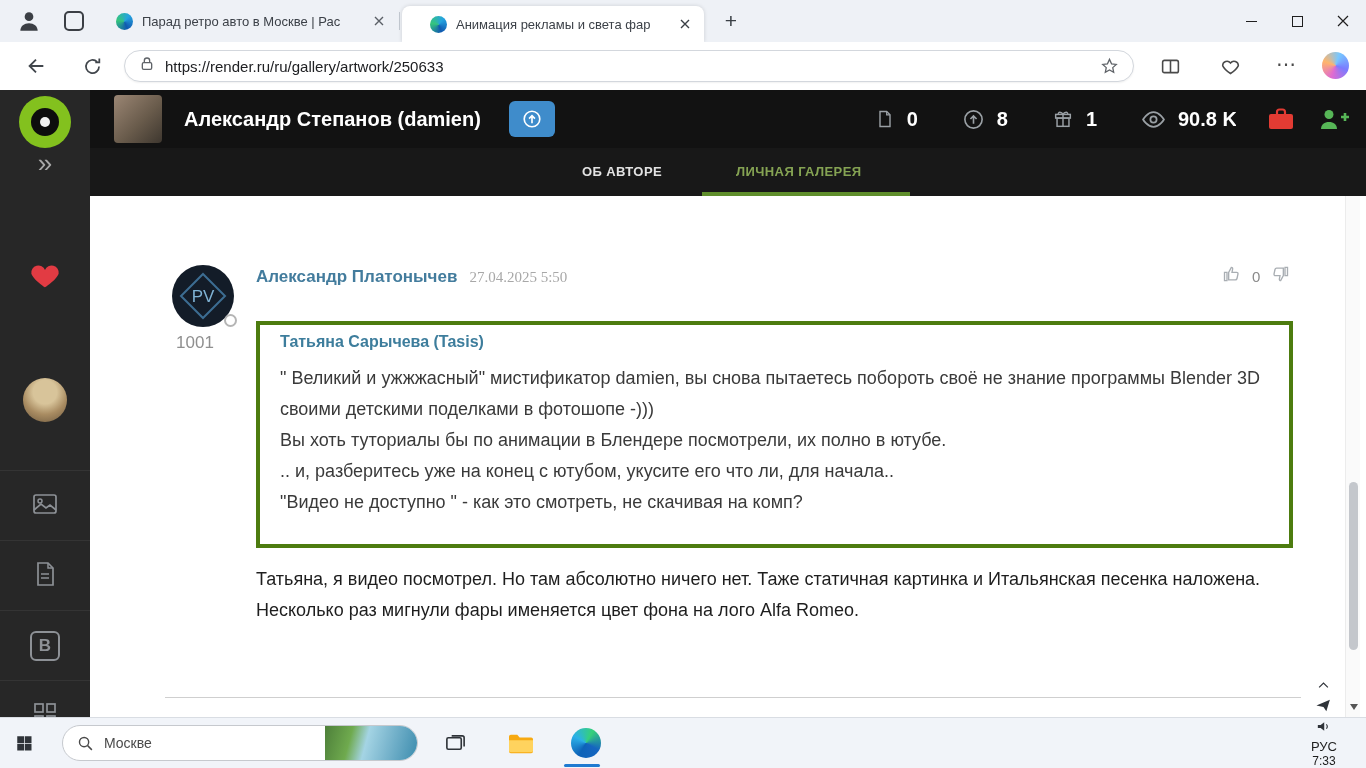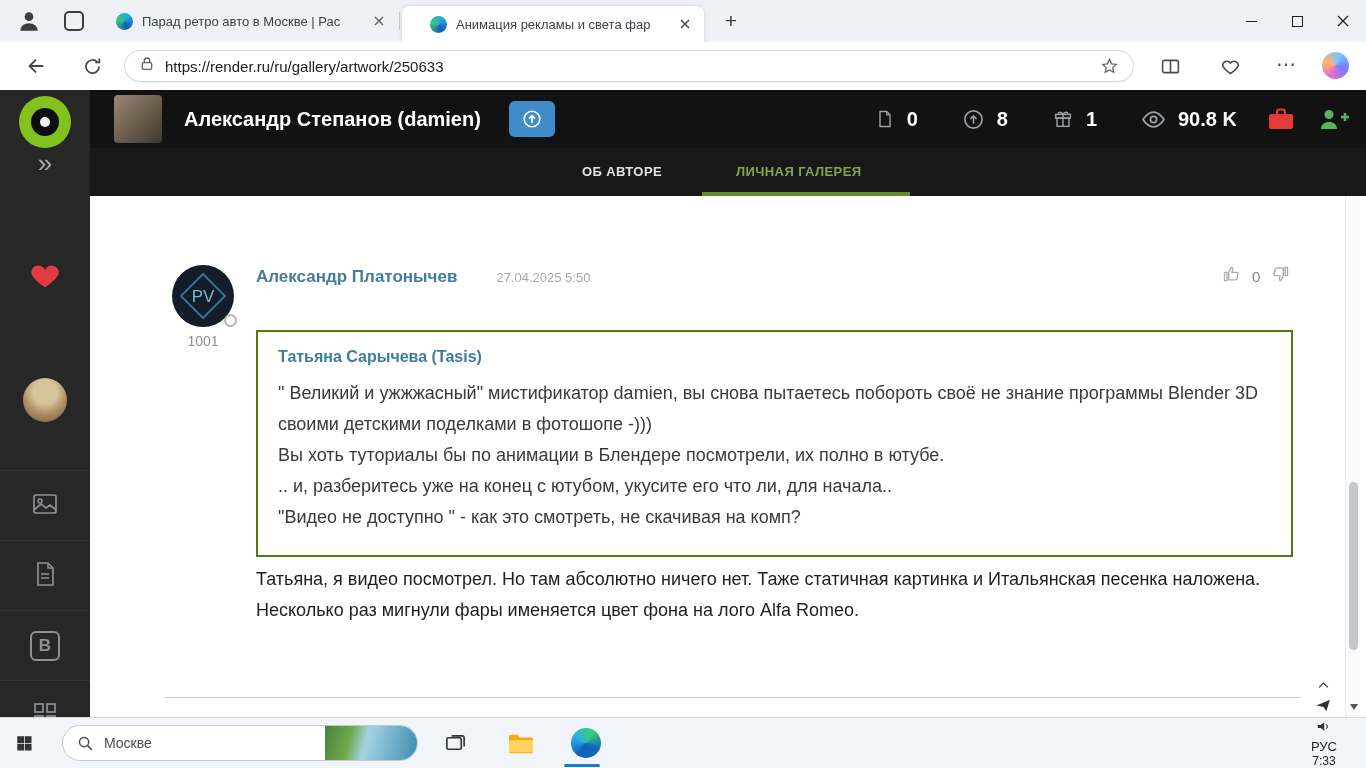--- a/index.html
+++ b/index.html
@@ -84,29 +84,29 @@
   .pnav { position:absolute; left:90px; top:58px; width:1276px; height:48px; background:#181818; }
   .nav-tab { position:absolute; top:16px; font-size:13px; font-weight:700; letter-spacing:.4px; white-space:nowrap; }
   .nav-about { left:492px; color:#e2e2e2; }
   .nav-gallery { left:646px; color:#85a353; }
   .nav-underline { position:absolute; left:612px; bottom:0; width:208px; height:4px; background:#5f8e2b; }
 
   .content { position:absolute; left:90px; top:106px; width:1255px; height:521px; background:#fff; }
   .c-avatar { position:absolute; left:82px; top:69px; width:62px; height:62px; }
   .c-status { position:absolute; left:134px; top:118px; width:13px; height:13px; border-radius:50%;
     background:#fff; border:2px solid #b5b5b5; }
-  .c-rating { position:absolute; left:82px; top:137px; width:62px; text-align:center;
-    font-size:14px; color:#8f8f8f; }
+  .c-rating { position:absolute; left:74px; top:137px; width:62px; text-align:center;
+    font-size:17px; color:#8f8f8f; }
   .c-head { position:absolute; left:166px; top:71px; display:flex; align-items:baseline; }
   .c-name { font-size:17px; font-weight:700; color:#437c9d; }
-  .c-date { margin-left:39px; font-size:13px; color:#a8a8a8; }
+  .c-date { margin-left:12px; font-size:15px; color:#a8a8a8;font-family:Liberation Serif, serif; }
   .c-likes { position:absolute; left:1132px; top:68px; display:flex; align-items:center; }
   .c-like-count { margin:0 10px; font-size:15px; color:#8a8a8a; }
-  .c-quote { position:absolute; left:166px; top:134px; width:1037px; height:227px;
-    border:2px solid #4d7c0f; padding:16px 20px; }
+  .c-quote { position:absolute; left:166px; top:125px; width:1037px; height:227px;
+    border:4px solid #4d7c0f; padding:8px 20px; }
   .q-author { font-size:16px; font-weight:700; color:#3d7d9c; margin-bottom:12px; }
   .q-text div { font-size:18px; line-height:31px; color:#3a3a3a; }
   .c-reply { position:absolute; left:166px; top:368px; width:1040px;
     font-size:18px; line-height:31px; color:#1e1e1e; }
   .c-divider { position:absolute; left:75px; top:501px; width:1136px; border-top:1px solid #cfcfcf; }
 
   .scrollbar { position:absolute; left:1345px; top:106px; width:15px; height:521px;
     background:#fafafa; border-left:1px solid #ececec; }
   .sc-thumb { position:absolute; left:3px; top:286px; width:9px; height:168px;
     background:#c4c7cc; border-radius:5px; }

